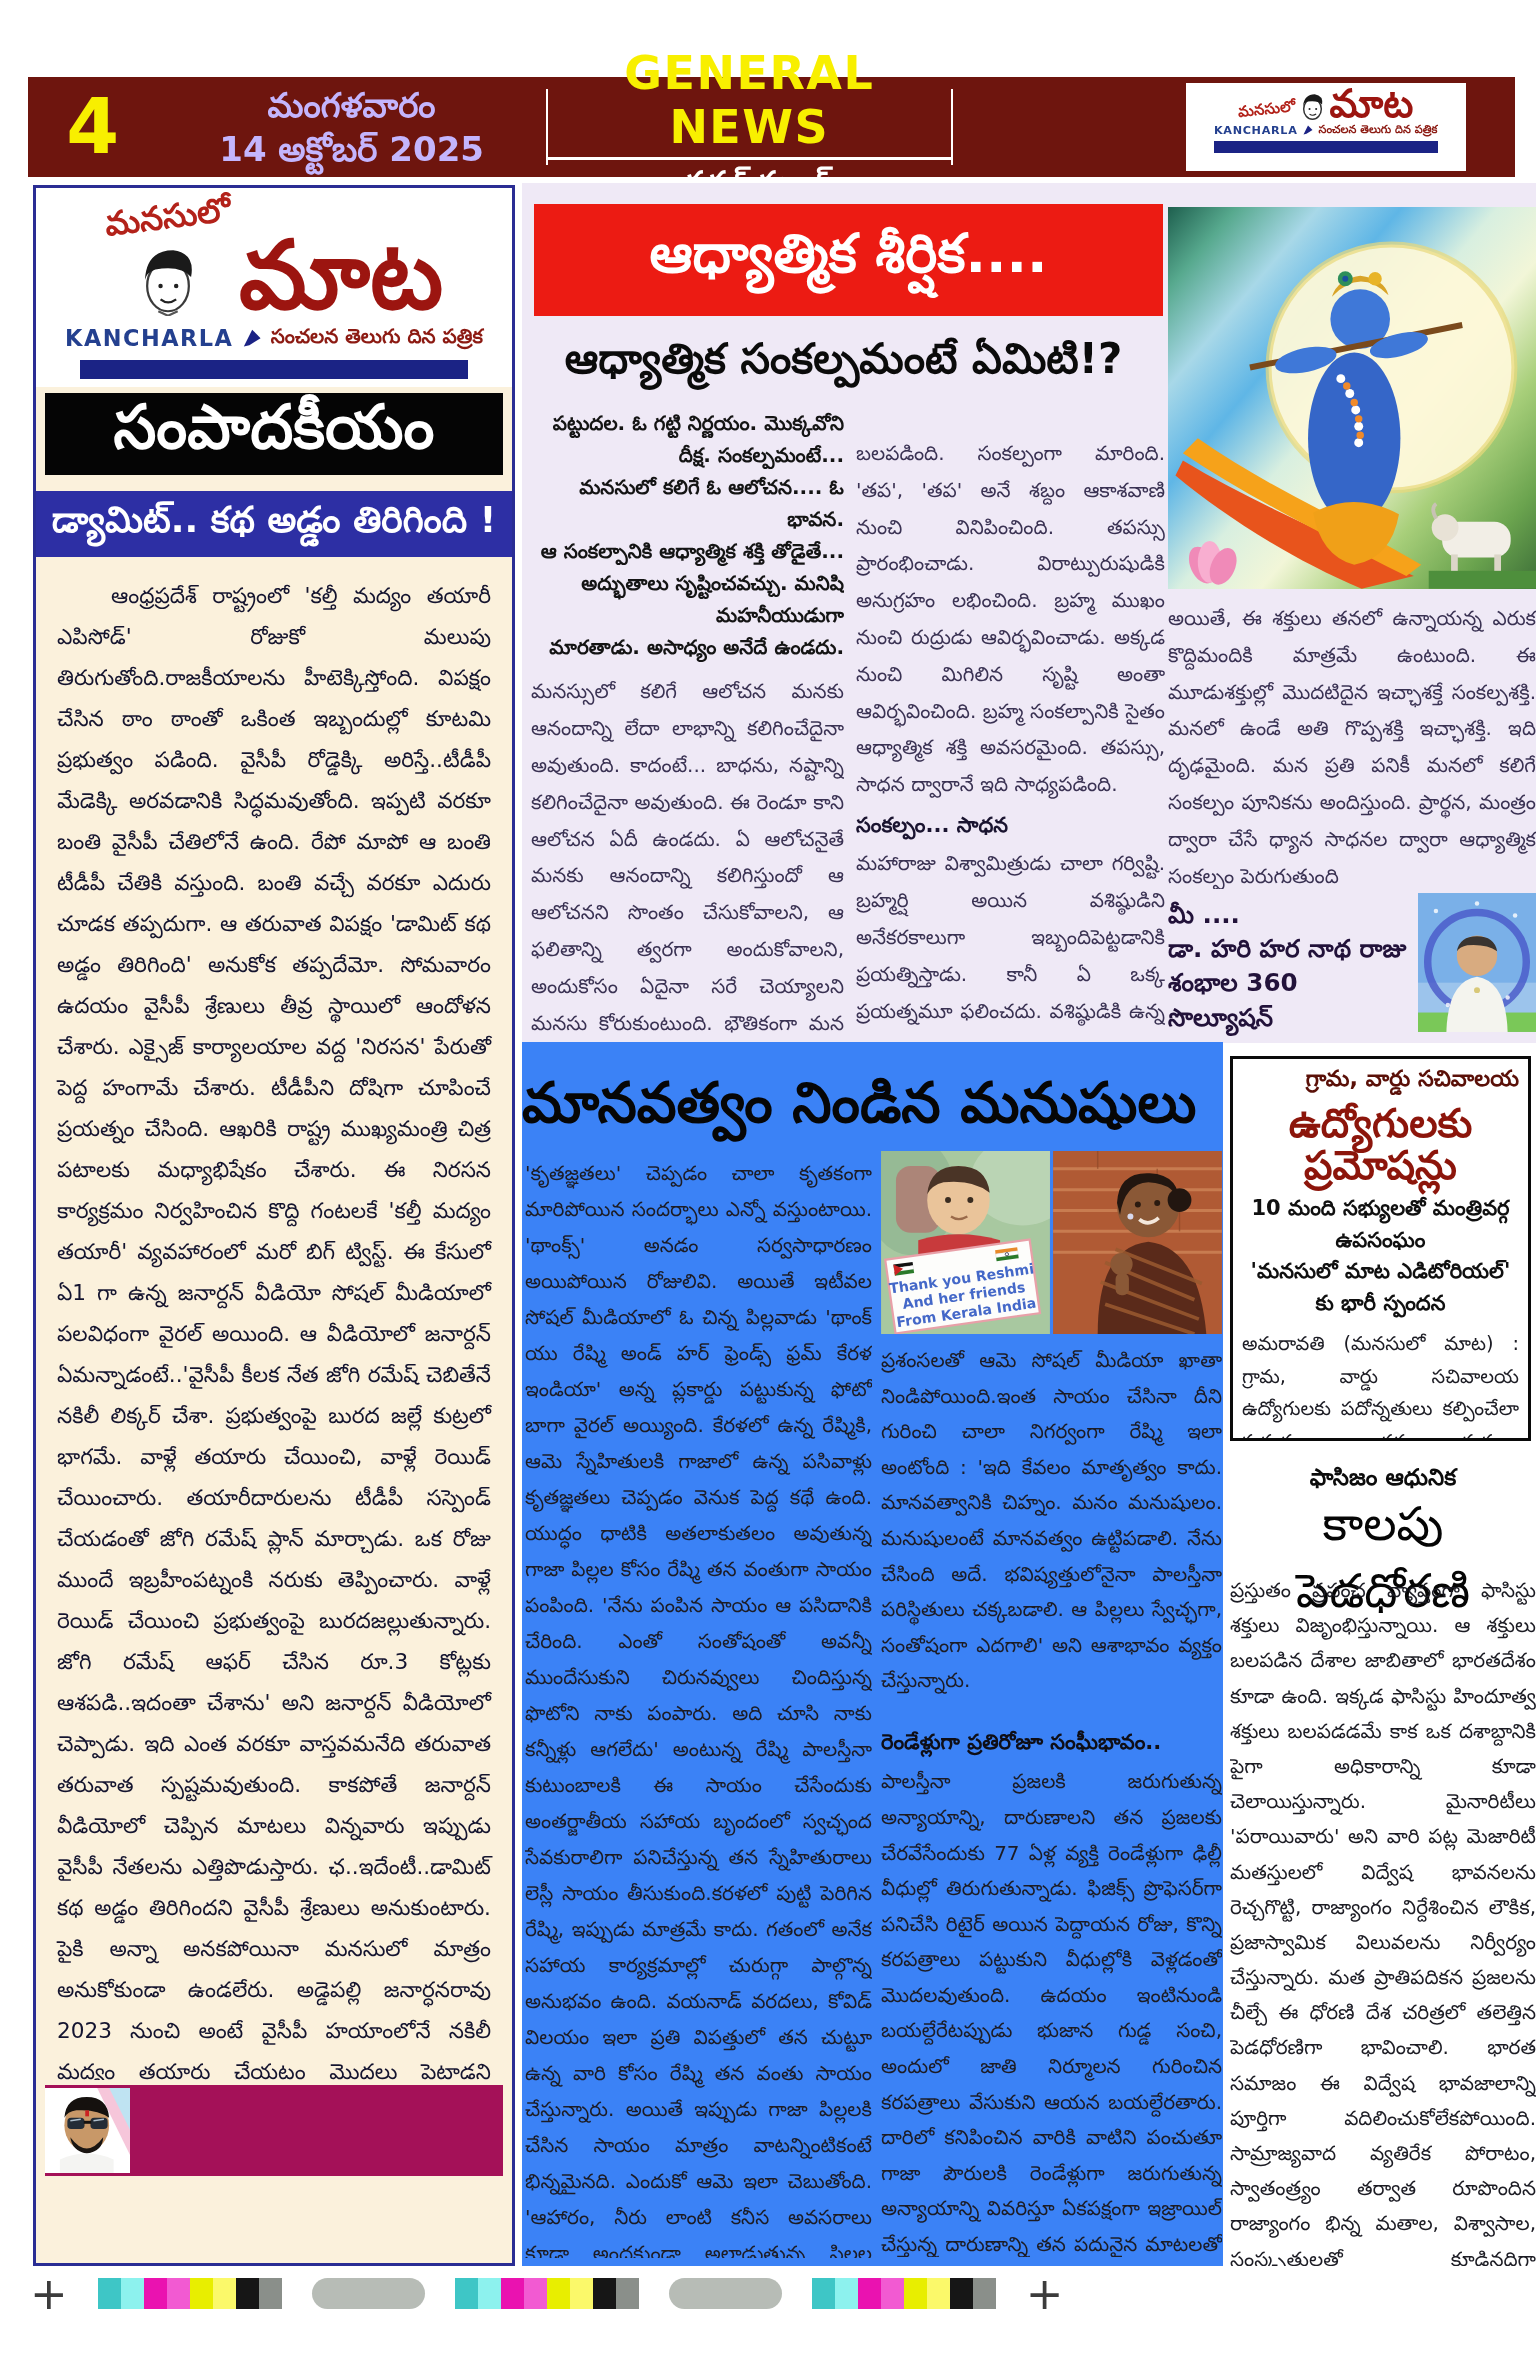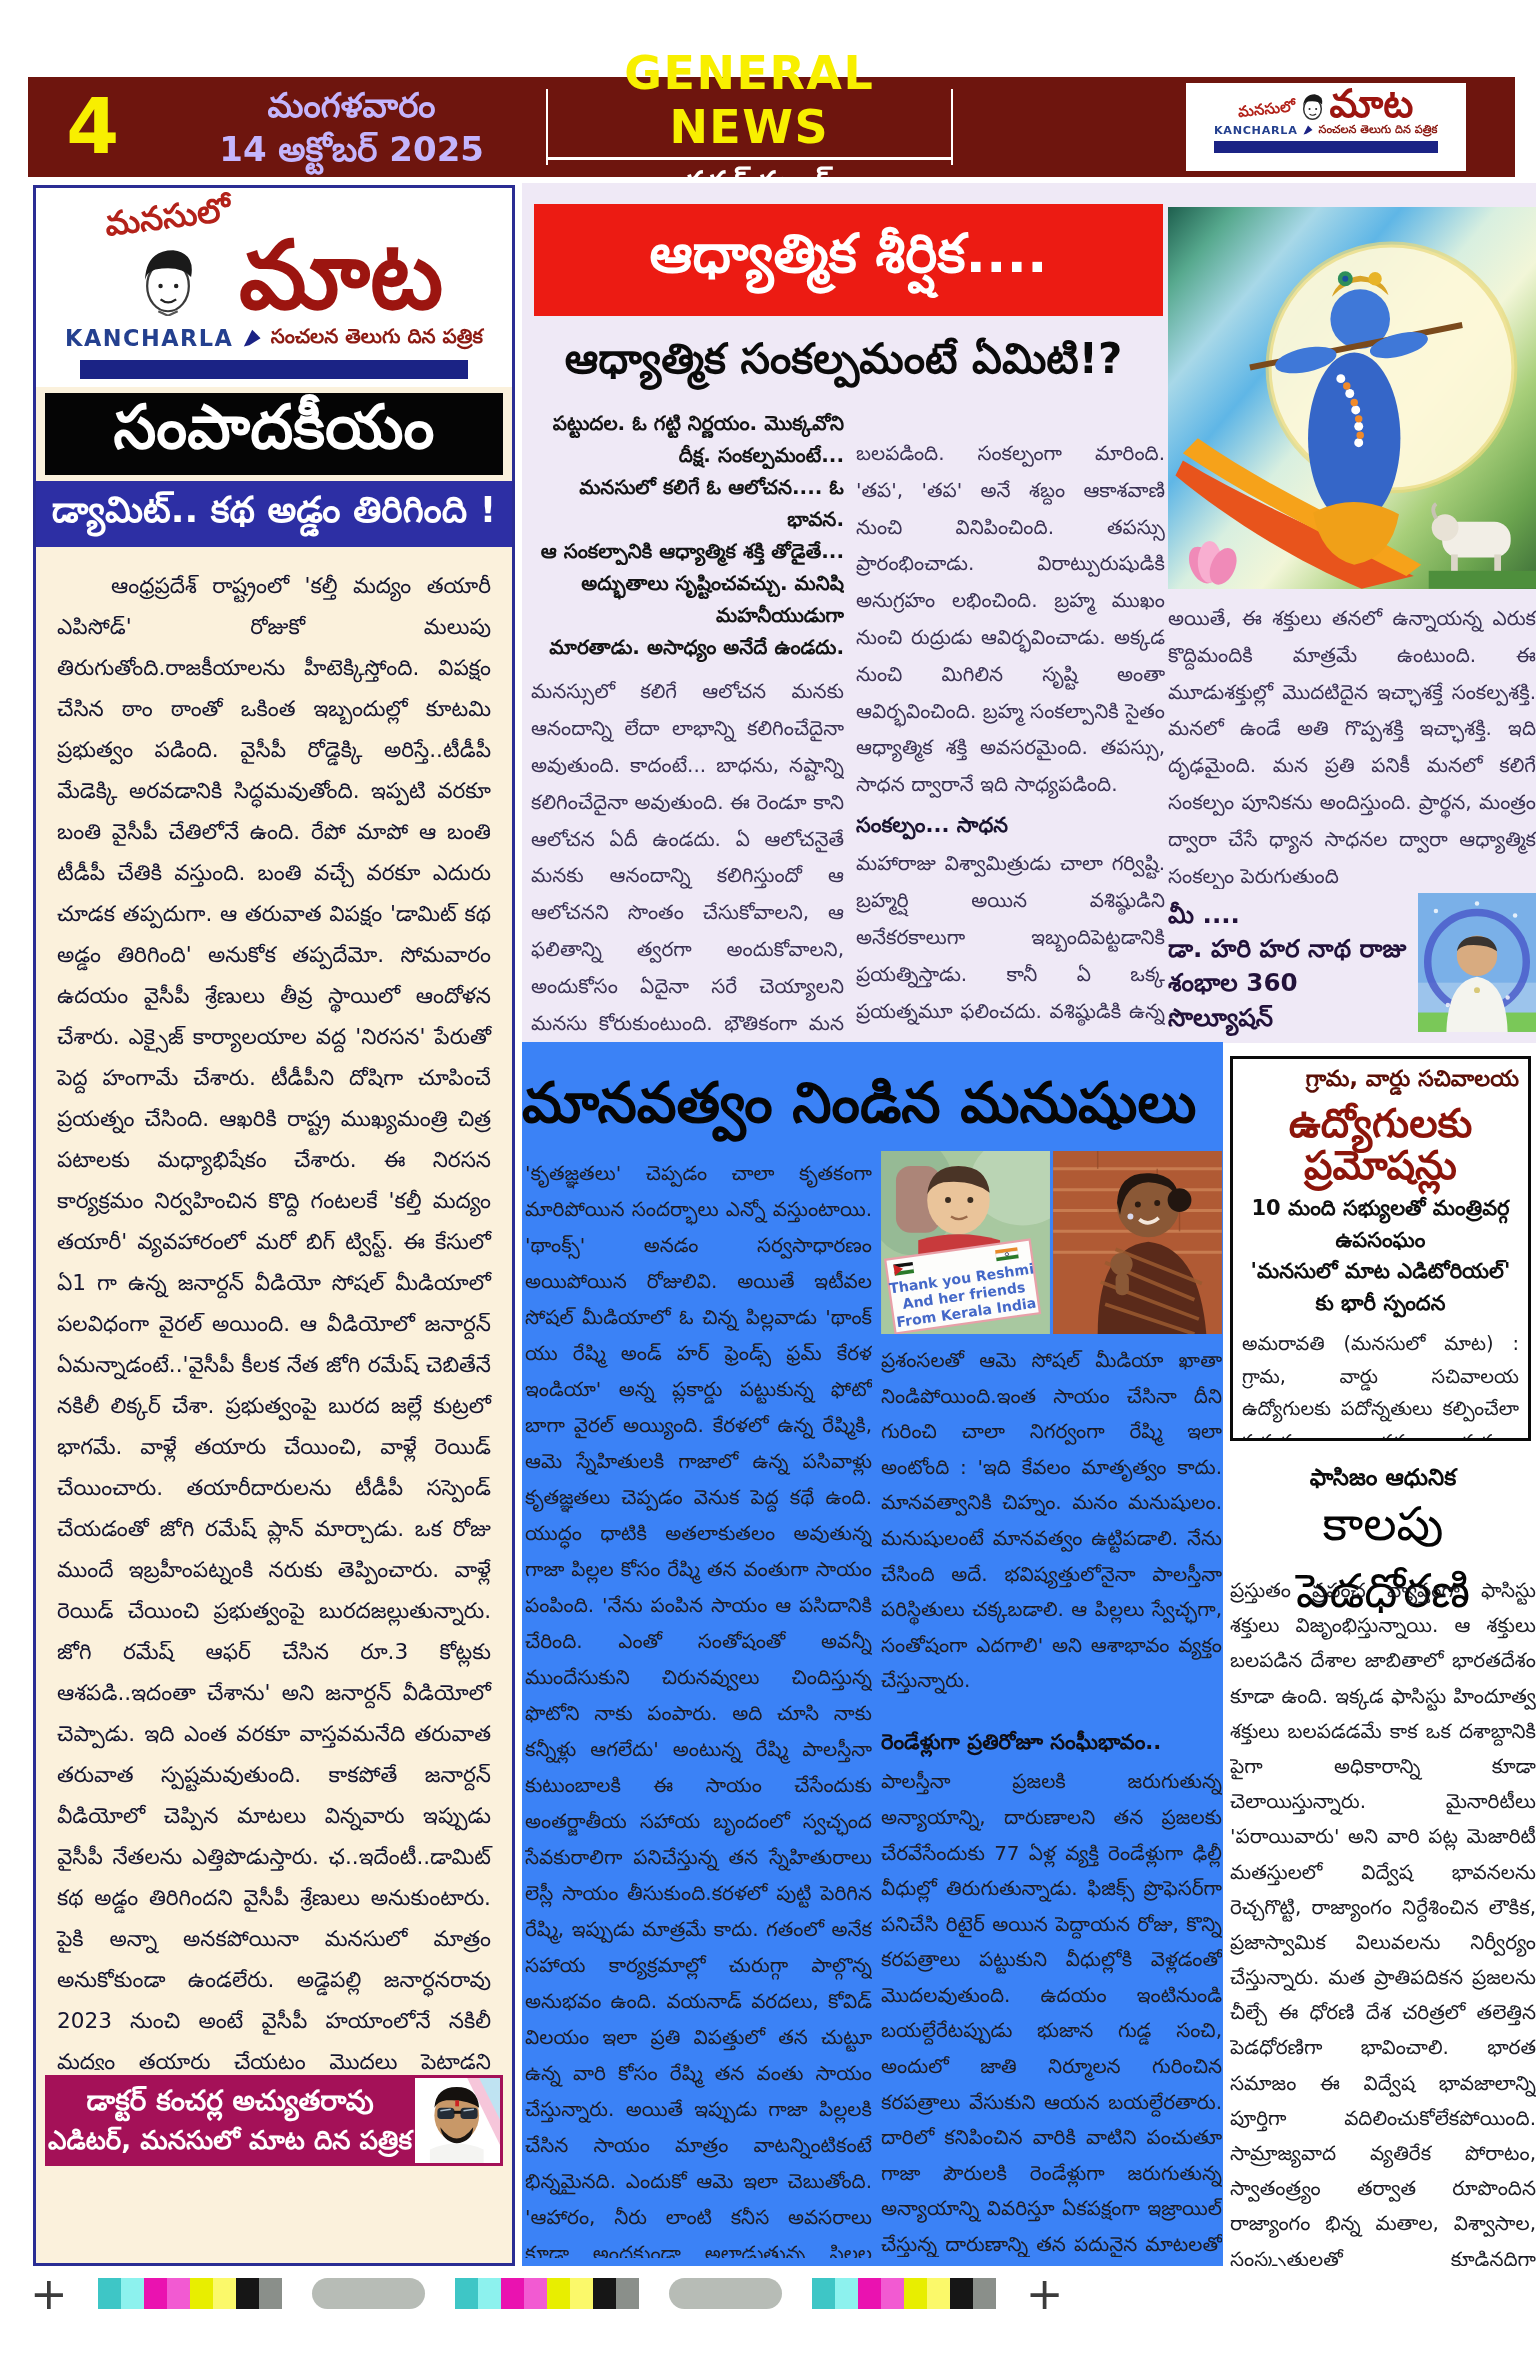--- a/index.html
+++ b/index.html
@@ -24,21 +24,21 @@
   .left-col{position:absolute;left:33px;top:185px;width:482px;height:2081px;background:#fbf1dc;border:3px solid #2a2d94;box-sizing:border-box;overflow:hidden;}
   .masthead{background:#fff;padding:9px 0 7.5px;text-align:center;}
   .mast-row{display:flex;align-items:flex-end;justify-content:center;gap:7.5px;}
   .mast-left{display:flex;flex-direction:column;align-items:center;}
   .mast-script{color:#b3221a;font-weight:bold;font-size:33px;transform:rotate(-7deg);}
   .mast-mata{color:#9c1510;font-weight:bold;font-size:95px;line-height:.85;}
   .mast-row2{display:flex;align-items:center;justify-content:center;gap:7.5px;margin-top:7.5px;}
   .mast-kancharla{color:#24408f;font-weight:bold;font-size:22.4px;letter-spacing:1.5px;}
   .mast-tagline{color:#8c1a12;font-weight:bold;font-size:20px;}
   .mast-navy{width:388px;height:19.4px;background:#1b2385;margin:7.5px auto 0;}
-  .ed-banner{background:#050505;margin:6px 9px 6px;height:82px;display:flex;align-items:center;justify-content:center;}
+  .ed-banner{background:#050505;margin:6px 9px 16px;height:82px;display:flex;align-items:center;justify-content:center;}
   .ed-banner-text{color:#fff;font-size:61px;font-weight:bold;}
   .ed-head{background:#2d2fa4;margin-top:6px;height:66px;display:flex;align-items:center;justify-content:center;}
   .ed-head-text{color:#fff;font-size:36px;font-weight:bold;}
   .ed-body{padding:18px 21px 7.5px;font-size:21.6px;line-height:1.9;text-align:justify;color:#14142f;height:1498px;overflow:hidden;text-indent:54px;}
   .editor-box{margin:4.5px 9px 7.5px;background:#a41158;height:91px;display:flex;align-items:center;overflow:hidden;}
   .editor-text{flex:1;color:#ffffff;text-align:center;font-weight:bold;line-height:1.45;}
   .editor-line1{font-size:28px;}
   .editor-line2{font-size:26px;}
   .editor-photo{width:85px;height:85px;margin-right:3px;background:#fff;flex:none;}
   
@@ -151,24 +151,20 @@
 
     <div class="ed-banner">
       <span class="ed-banner-text">సంపాదకీయం</span>
     </div>
     <div class="ed-head">
       <span class="ed-head-text">డ్యామిట్.. కథ అడ్డం తిరిగింది !</span>
     </div>
     <div class="ed-body">ఆంధ్రప్రదేశ్ రాష్ట్రంలో 'కల్తీ మద్యం తయారీ ఎపిసోడ్' రోజుకో మలుపు తిరుగుతోంది.రాజకీయాలను హీటెక్కిస్తోంది. విపక్షం చేసిన ఠాం ఠాంతో ఒకింత ఇబ్బందుల్లో కూటమి ప్రభుత్వం పడింది. వైసీపీ రోడ్డెక్కి అరిస్తే..టీడీపీ మేడెక్కి అరవడానికి సిద్ధమవుతోంది. ఇప్పటి వరకూ బంతి వైసీపీ చేతిలోనే ఉంది. రేపో మాపో ఆ బంతి టీడీపీ చేతికి వస్తుంది. బంతి వచ్చే వరకూ ఎదురు చూడక తప్పదుగా. ఆ తరువాత విపక్షం 'డామిట్ కథ అడ్డం తిరిగింది' అనుకోక తప్పదేమో. సోమవారం ఉదయం వైసీపీ శ్రేణులు తీవ్ర స్థాయిలో ఆందోళన చేశారు. ఎక్సైజ్ కార్యాలయాల వద్ద 'నిరసన' పేరుతో పెద్ద హంగామే చేశారు. టీడీపీని దోషిగా చూపించే ప్రయత్నం చేసింది. ఆఖరికి రాష్ట్ర ముఖ్యమంత్రి చిత్ర పటాలకు మధ్యాభిషేకం చేశారు. ఈ నిరసన కార్యక్రమం నిర్వహించిన కొద్ది గంటలకే 'కల్తీ మద్యం తయారీ' వ్యవహారంలో మరో బిగ్ ట్విస్ట్. ఈ కేసులో ఏ1 గా ఉన్న జనార్దన్ వీడియో సోషల్ మీడియాలో పలవిధంగా వైరల్ అయింది. ఆ వీడియోలో జనార్దన్ ఏమన్నాడంటే..'వైసీపీ కీలక నేత జోగి రమేష్ చెబితేనే నకిలీ లిక్కర్ చేశా. ప్రభుత్వంపై బురద జల్లే కుట్రలో భాగమే. వాళ్లే తయారు చేయించి, వాళ్లే రెయిడ్ చేయించారు. తయారీదారులను టీడీపీ సస్పెండ్ చేయడంతో జోగి రమేష్ ప్లాన్ మార్చాడు. ఒక రోజు ముందే ఇబ్రహీంపట్నంకి నరుకు తెప్పించారు. వాళ్లే రెయిడ్ చేయించి ప్రభుత్వంపై బురదజల్లుతున్నారు. జోగి రమేష్ ఆఫర్ చేసిన రూ.3 కోట్లకు ఆశపడి..ఇదంతా చేశాను' అని జనార్దన్ వీడియోలో చెప్పాడు. ఇది ఎంత వరకూ వాస్తవమనేది తరువాత తరువాత స్పష్టమవుతుంది. కాకపోతే జనార్దన్ వీడియోలో చెప్పిన మాటలు విన్నవారు ఇప్పుడు వైసీపీ నేతలను ఎత్తిపొడుస్తారు. ఛ..ఇదేంటీ..డామిట్ కథ అడ్డం తిరిగిందని వైసీపీ శ్రేణులు అనుకుంటారు. పైకి అన్నా అనకపోయినా మనసులో మాత్రం అనుకోకుండా ఉండలేరు. అడ్డెపల్లి జనార్ధనరావు 2023 నుంచి అంటే వైసీపీ హయాంలోనే నకిలీ మద్యం తయారు చేయటం మొదలు పెట్టాడని కథనాలు వినవస్తున్నాయి. అధికారులు మూలకంచెరువులో దాడులు చేసి నకిలీ మద్యం పట్టుకున్నప్పటి నుంచి జరుగుతున్న పరిణామాలపై ఆశ్చర్యపోవడం మినహా ఏం చేయలేకపోయారు. కల్తీ వ్యాపారం గురించి వెళ్లొద్దు. ఇప్పుడు విజయవాడ వచ్చి అరెస్టు అయ్యాడు. పోలీసులకు ఇచ్చిన వాంగ్మూలంలో జనార్దన్ వాస్తవాలు చెప్పాడా, ప్రభుత్వం చెప్పించిందా అనేది అస్పష్టత. కాకపోతే ఈ ప్రభుత్వం ఇటువంటి చర్యలకు ప్రోత్సహించదని అందరికీ తెలుసు. మరి ఎవరు ఈ మొత్తం ఎపిసోడ్ కు సూత్రధారి అనేది తేలాలి. త్వరలోనే అదీ తెలుస్తుంది. విపక్షం తొందరపడిందని నాలుక కరుచుకుంటుందా, అడ్డంగా దొరికిపోయామని కలవరపడుతుందా.. బుకాయిస్తుందా, ఇంకా అవే ఆరోపణలను కొనసాగిస్తుందో చూడాలి. ప్రస్తుతానికైతే 'డామిట్ కథ అడ్డం తిరిగింది' అని విపక్ష నేతలు అనుకునే పరిస్థితి వచ్చింది. ఈ వ్యవహారం ఇంకెన్ని మలుపులు తిరుగుతుందో చూడాలి.</div>
 
     <div class="editor-box">
-      <div class="editor-text">
-        <div class="editor-line1">డాక్టర్ కంచర్ల అచ్యుతరావు</div>
-        <div class="editor-line2">ఎడిటర్, మనసులో మాట దిన పత్రిక</div>
-      </div>
       <div class="editor-photo">
         <svg width="85" height="85" viewBox="0 0 114 114">
           <rect width="114" height="114" fill="#ffffff"></rect>
           <polygon points="70,0 114,0 114,90" fill="#f6c6da"></polygon>
           <polygon points="86,0 114,0 114,56" fill="#bfe3f2"></polygon>
           <ellipse cx="56" cy="50" rx="30" ry="35" fill="#c89868"></ellipse>
           <path d="M26,40 Q28,12 56,12 Q84,12 86,40 Q70,28 42,30 Q30,32 26,40 Z" fill="#15110e"></path>
           <rect x="30" y="40" width="23" height="15" rx="5" fill="#232c36"></rect>
           <rect x="61" y="40" width="23" height="15" rx="5" fill="#232c36"></rect>
           <rect x="52" y="44" width="10" height="4" fill="#15110e"></rect>

